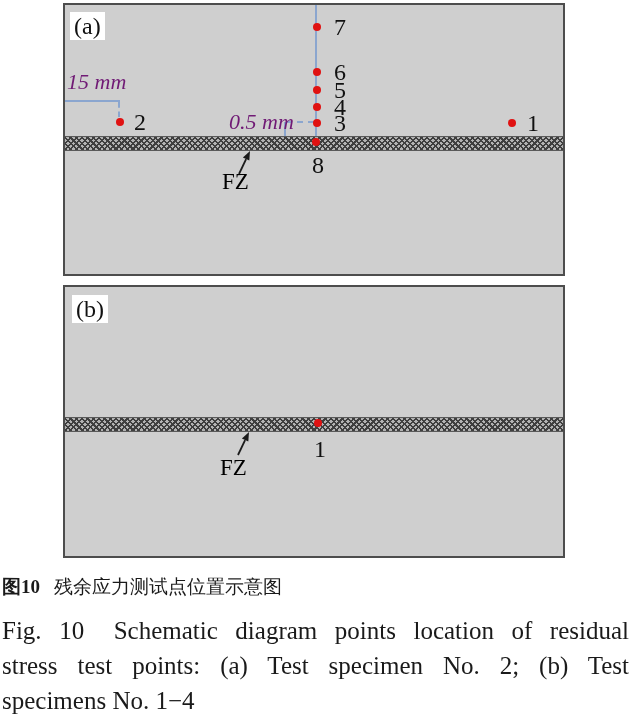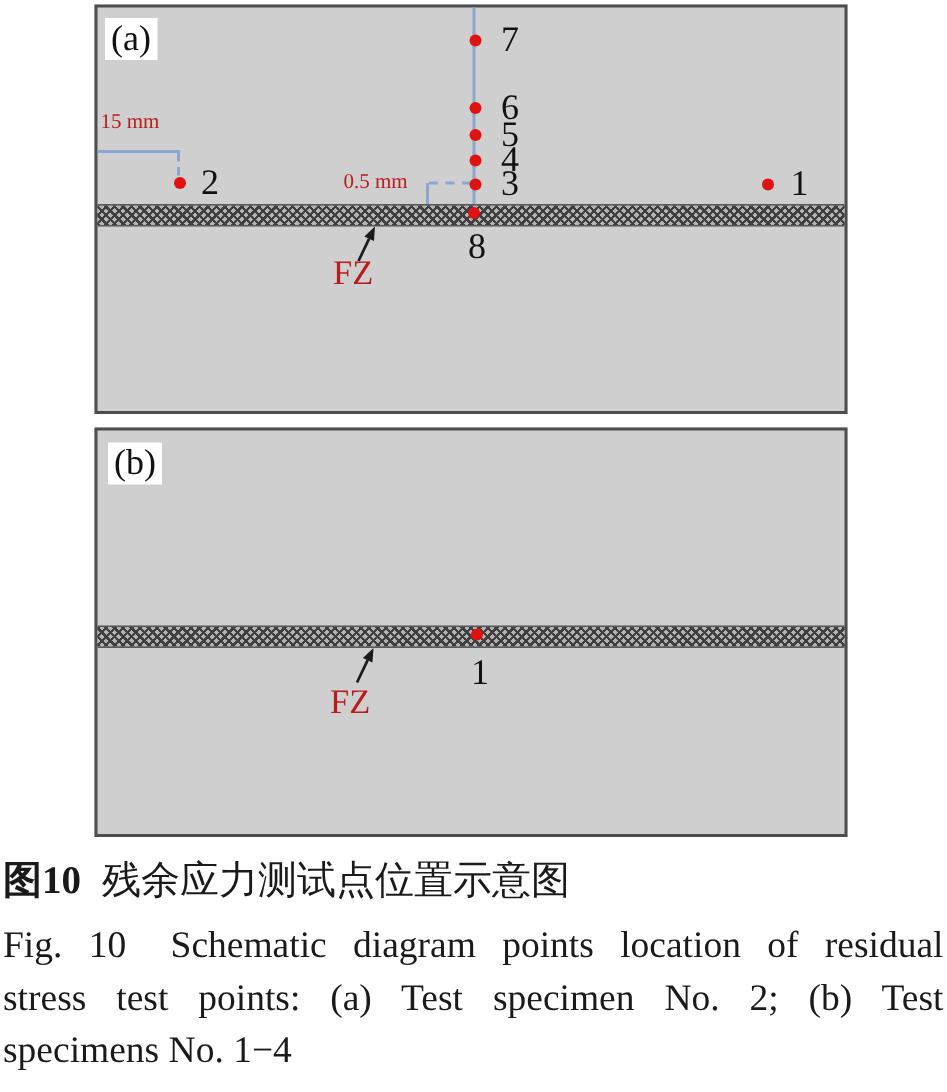--- a/index.html
+++ b/index.html
@@ -25,35 +25,35 @@
   #band-b{top:130px;}
   .tag{
     position:absolute;background:#ffffff;color:#111;font-size:24px;line-height:26px;
     padding:1px 4px;z-index:6;
   }
   #tag-a{left:5px;top:7px;}
   #tag-b{left:7px;top:8px;}
   .mainline{position:absolute;left:250px;top:0;width:2px;height:131px;background:var(--dim-blue,#8ba6cf);z-index:1;}
   .dot{position:absolute;width:8px;height:8px;border-radius:50%;background:var(--accent-red,#e01212);z-index:5;}
   .pt-label{position:absolute;font-size:24px;line-height:24px;color:#111;z-index:4;}
-  .dim-text{position:absolute;font-size:14px;line-height:22px;color:#b91c1c;z-index:4;}
+  .dim-text{position:absolute;font-size:22px;line-height:22px;color:#701a75;z-index:4;font-style:italic;}
   #dim15-text{left:2px;top:66px;}
   #dim05-text{left:164px;top:106px;}
   #dim15-hline{position:absolute;left:0;top:95px;width:55px;height:2px;background:var(--dim-blue,#8ba6cf);}
   #dim15-vdash{position:absolute;left:53px;top:97px;width:0;height:15px;border-left:2px dashed var(--dim-blue,#8ba6cf);}
   #dim05-vline{position:absolute;left:219px;top:117px;width:2px;height:14px;background:var(--dim-blue,#8ba6cf);}
   #dim05-hdash{position:absolute;left:221px;top:116px;width:28px;height:0;border-top:2px dashed var(--dim-blue,#8ba6cf);}
-  .fz-label{position:absolute;font-size:23px;line-height:24px;color:#b91c1c;z-index:4;}
+  .fz-label{position:absolute;font-size:23px;line-height:24px;color:#000000;z-index:4;}
   #fz-a{left:157px;top:165px;}
   #fz-b{left:155px;top:169px;}
   .fz-arrow{position:absolute;z-index:3;}
   #arrow-a{left:170px;top:143px;}
   #arrow-b{left:169px;top:142px;}
   .caption{position:absolute;left:2px;top:570px;width:627px;}
-  .cap-zh{font-size:26px;line-height:34px;margin-bottom:9px;white-space:nowrap;}
+  .cap-zh{font-size:19px;line-height:34px;margin-bottom:9px;white-space:nowrap;}
   .cap-zh .cap-label{font-weight:bold;margin-right:14px;}
   .cap-en-line{font-size:25px;line-height:35px;text-align:justify;text-align-last:justify;}
   .cap-en-line.last{text-align:right;text-align-last:left;}
   .cap-en-line .cap-label{font-weight:normal;}
   .gap{display:inline-block;width:12px;}
 </style>
 </head>
 <body>
 
 <div class="panel" id="panel-a">

